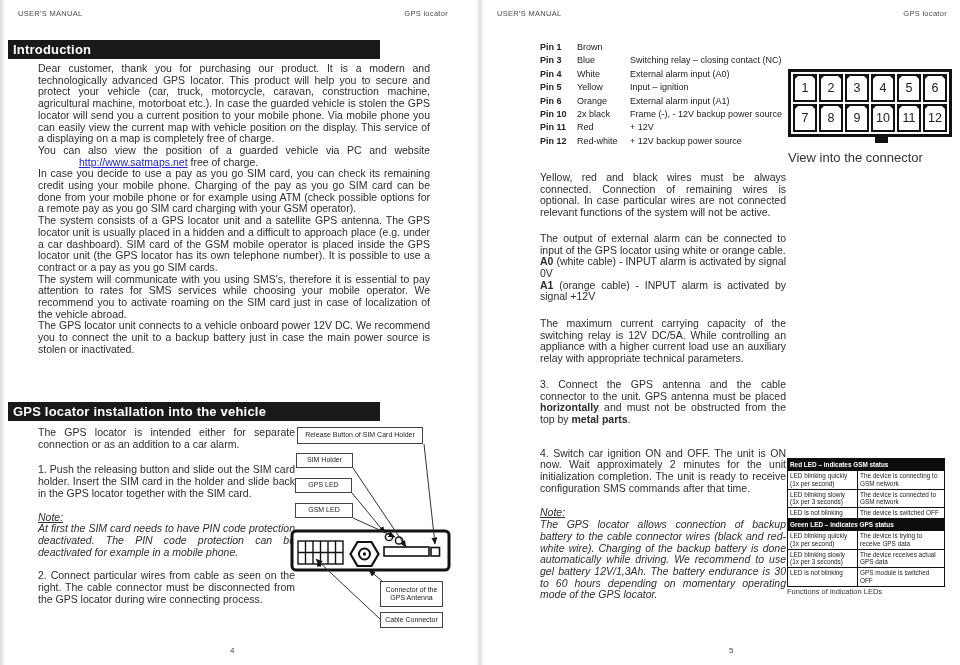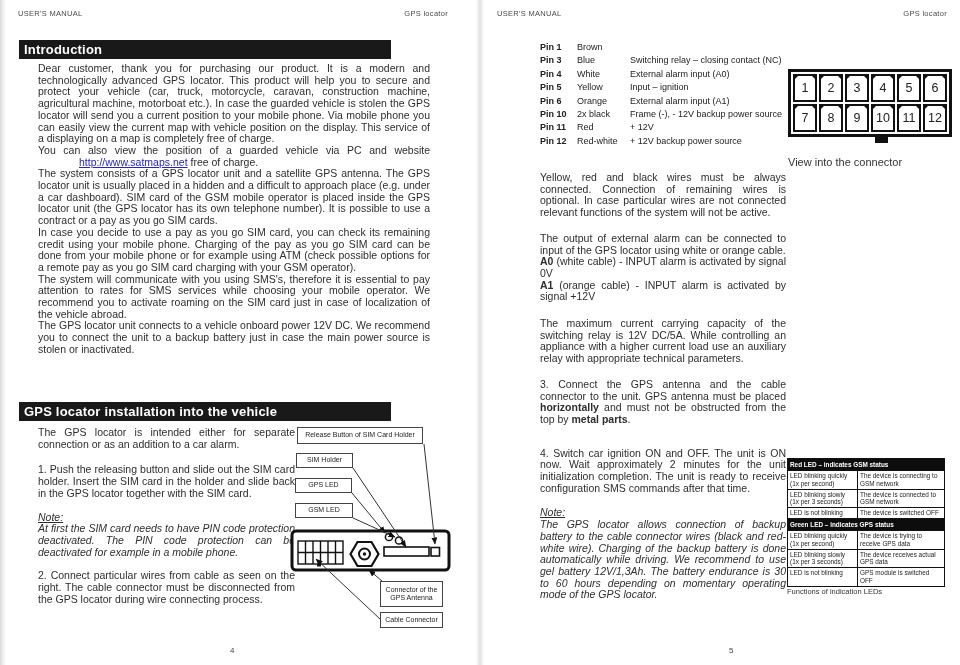--- a/index.html
+++ b/index.html
@@ -14,21 +14,21 @@
   .page-split {position:absolute; left:476px; top:0; width:8px; height:665px; z-index:6;
     background:linear-gradient(90deg, rgba(0,0,0,0) 0%, rgba(0,0,0,0.12) 50%, rgba(0,0,0,0) 100%);}
   .scan-edge-left {position:absolute; left:0; top:0; width:6px; height:665px; z-index:6;
     background:linear-gradient(90deg, rgba(0,0,0,0.14), rgba(0,0,0,0));}
 
   .hdr {position:absolute; display:flex; justify-content:space-between;
     font-size:7.5px; color:#4a4a4a; letter-spacing:0.3px;align-items:flex-end;}
   #page-left .hdr {left:18px; right:32px; top:9px;}
   #page-right .hdr {left:17px; right:13px; top:9px;}
 
-  .bar {position:absolute; left:19px; width:372px; height:19px; box-sizing:border-box;
+  .bar {position:absolute; left:8px; width:372px; height:19px; box-sizing:border-box;
     background:#191919; color:#fff; font-weight:bold; font-size:13px; line-height:19px;
     padding-left:5px; letter-spacing:0.2px;}
   #bar-intro {top:40px;}
   #bar-install {top:402px;}
 
   .textblock {position:absolute; text-align:justify; font-size:10.5px; line-height:11.7px; color:#2d2d2d;}
   .textblock p {margin:0;}
   #intro-block {left:38px; top:63px; width:392px;}
   #install-block {left:38px; top:427px; width:257px;}
   #rbody-block {left:60px; top:172px; width:246px;}
@@ -52,21 +52,21 @@
   .connector {position:absolute; left:308px; top:69px; width:164px; box-sizing:border-box;
     border:3px solid #111; background:#fff; padding:2px;
     display:grid; grid-template-columns:repeat(6,1fr); gap:2px;}
   .ccell {border:2px solid #111; height:24px; background:#fff; position:relative;
     display:flex; align-items:center; justify-content:center; font-size:12.5px; color:#222;}
   .ccell::before {content:""; position:absolute; top:-1px; left:-1px; width:0; height:0;
     border-top:5px solid #111; border-right:5px solid transparent;}
   .ccell::after {content:""; position:absolute; top:-1px; right:-1px; width:0; height:0;
     border-top:5px solid #111; border-left:5px solid transparent;}
   .connector-tab {position:absolute; left:84px; bottom:-9px; width:13px; height:9px; background:#111;}
-  .connector-caption {position:absolute; left:308px; top:156px; font-size:11px; color:#333;}
+  .connector-caption {position:absolute; left:308px; top:150px; font-size:13px; color:#333;}
 
   
   .led-table {position:absolute; left:307px; top:458px; width:158px; box-sizing:border-box;
     border:1px solid #111; background:#fff; color:#1b1b1b;}
   .led-h {background:#0d0d0d; color:#fff; font-size:6.4px; font-weight:bold; padding:2px; line-height:7px;}
   .led-row {display:flex; border-top:1px solid #111;}
   .led-c1 {width:70px; border-right:1px solid #111; padding:1px 2px; font-size:6.4px; line-height:7.8px; box-sizing:border-box;}
   .led-c2 {flex:1; padding:1px 2px; font-size:6.4px; line-height:7.8px;}
   .led-caption {position:absolute; left:307px; top:587px; font-size:7.5px; color:#333;text-align:center;}
 
@@ -97,22 +97,22 @@
   <div class="hdr">
     <span>USER'S MANUAL</span>
     <span>GPS locator</span>
   </div>
 
   <div class="bar" id="bar-intro">Introduction</div>
 
   <div class="textblock" id="intro-block">
     <p>Dear customer, thank you for purchasing our product. It is a modern and technologically advanced GPS locator. This product will help you to secure and protect your vehicle (car, truck, motorcycle, caravan, construction machine, agricultural machine, motorboat etc.). In case the guarded vehicle is stolen the GPS locator will send you a current position to your mobile phone. Via mobile phone you can easily view the current map with vehicle position on the display. This service of a displaying on a map is completely free of charge.</p>
     <p><span>You can also view the position of a guarded vehicle via PC and website </span><a class="link">http://www.satmaps.net</a><span> free of charge.</span></p>
+    <p>In case you decide to use a pay as you go SIM card, you can check its remaining credit using your mobile phone. Charging of the pay as you go SIM card can be done from your mobile phone or for example using ATM (check possible options for a remote pay as you go SIM card charging with your GSM operator).</p>
     <p>The system consists of a GPS locator unit and a satellite GPS antenna. The GPS locator unit is usually placed in a hidden and a difficult to approach place (e.g. under a car dashboard). SIM card of the GSM mobile operator is placed inside the GPS locator unit (the GPS locator has its own telephone number). It is possible to use a contract or a pay as you go SIM cards.</p>
-    <p>In case you decide to use a pay as you go SIM card, you can check its remaining credit using your mobile phone. Charging of the pay as you go SIM card can be done from your mobile phone or for example using ATM (check possible options for a remote pay as you go SIM card charging with your GSM operator).</p>
     <p>The system will communicate with you using SMS's, therefore it is essential to pay attention to rates for SMS services while choosing your mobile operator. We recommend you to activate roaming on the SIM card just in case of localization of the vehicle abroad.</p>
     <p>The GPS locator unit connects to a vehicle onboard power 12V DC. We recommend you to connect the unit to a backup battery just in case the main power source is stolen or inactivated.</p>
   </div>
 
   <div class="bar" id="bar-install">GPS locator installation into the vehicle</div>
 
   <div class="textblock" id="install-block">
     <p class="mb14">The GPS locator is intended either for separate connection or as an addition to a car alarm.</p>
     <p class="mb12">1. Push the releasing button and slide out the SIM card holder. Insert the SIM card in the holder and slide back in the GPS locator together with the SIM card.</p>
     <p class="note-lbl">Note:</p>

